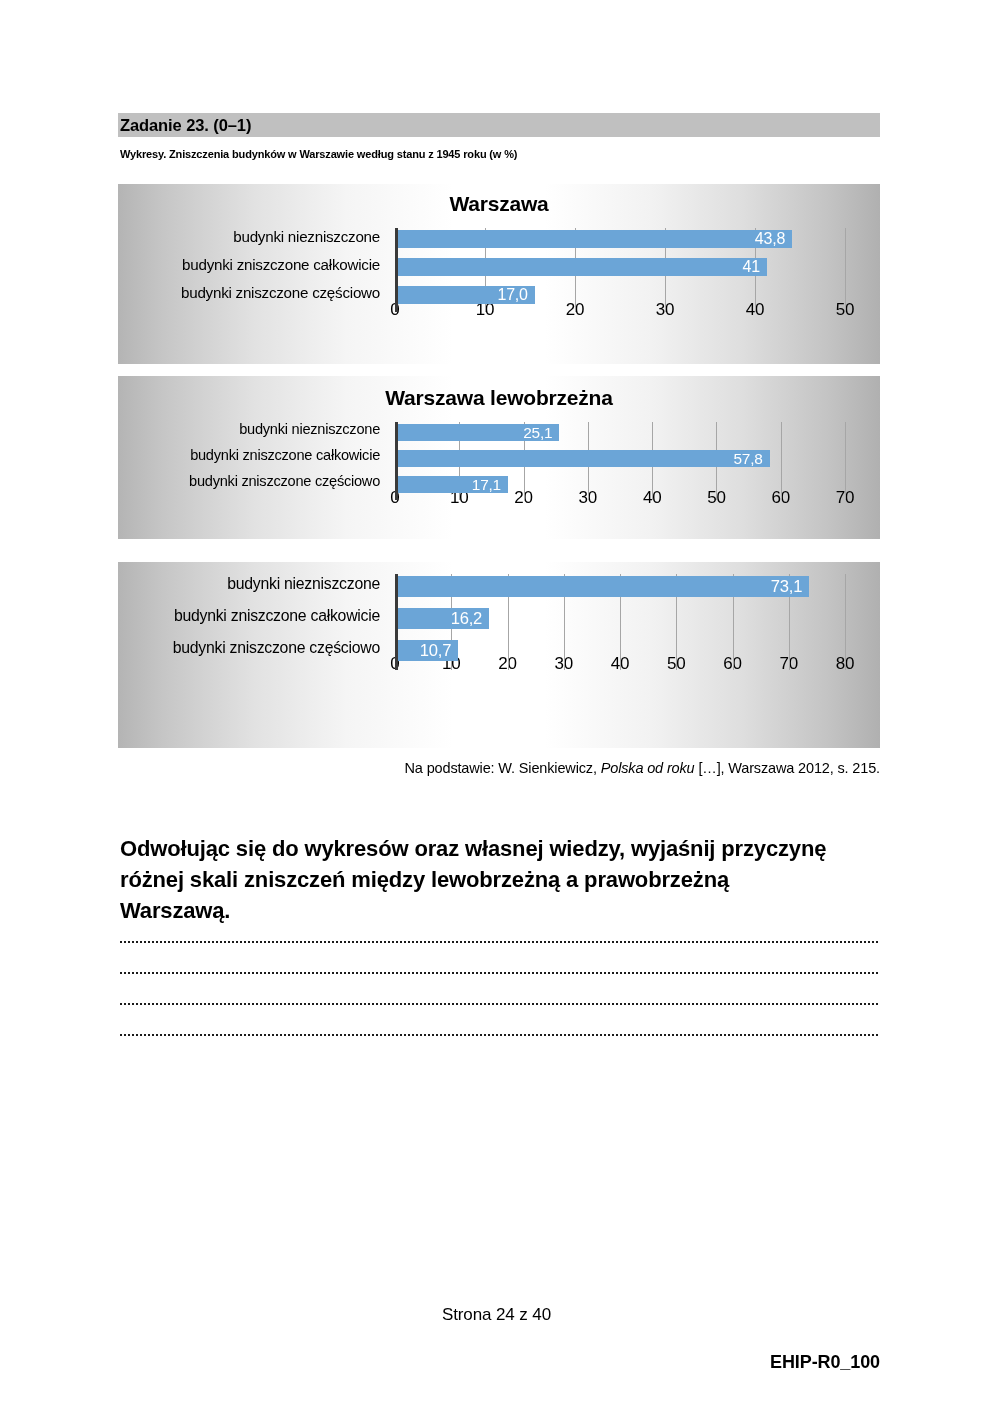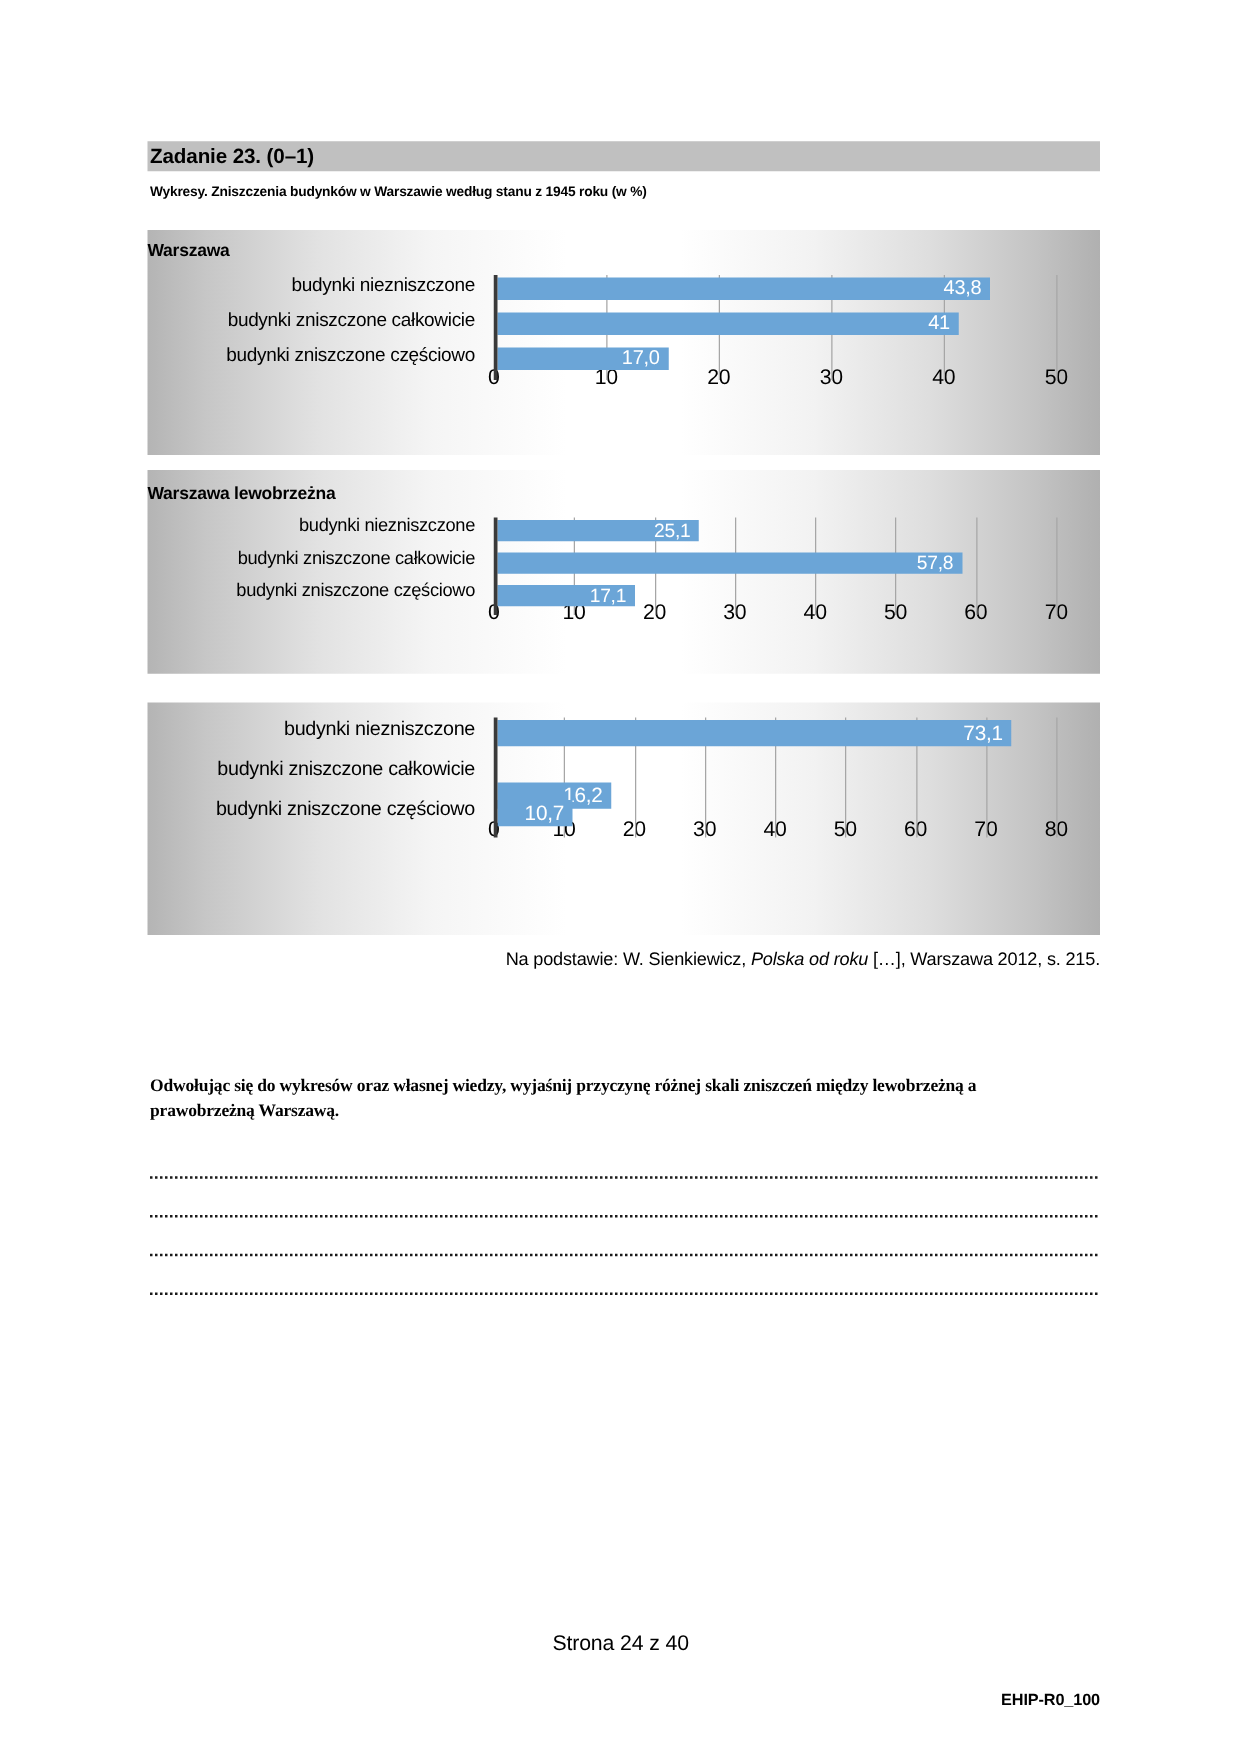--- a/index.html
+++ b/index.html
@@ -70,22 +70,22 @@
         #dedede 82%,
         #c4c4c4 93%,
         #b0b0b0 100%);
   }
   #chart-0 { top: 184px; height: 180px; }
   #chart-1 { top: 376px; height: 163px; }
   #chart-2 { top: 562px; height: 186px; }
 
   .chart-title {
     width: 100%;
-    text-align: left;
-    font-size: 14px;
+    text-align: center;
+    font-size: 21px;
     font-weight: bold;
     letter-spacing: -0.2px;
   }
   #chart-0 .chart-title { padding-top: 8px; }
   #chart-1 .chart-title { padding-top: 10px; }
   #chart-2 .chart-title { padding-top: 10px; }
 
   .plot-area {
     position: relative;
     margin-top: 12px;
@@ -173,27 +173,26 @@
     text-align: right;
     font-size: 14.5px;
     letter-spacing: -0.15px;
   }
   .source-line .ital { font-style: italic; }
 
   
   .question {
     position: absolute;
     left: 120px;
-    top: 860px;
+    top: 833px;
     width: 715px;
-    font-size: 14px;
+    font-size: 22px;
     font-weight: bold;
     line-height: 1.42;
     letter-spacing: -0.15px;
-    font-family: Liberation Serif, serif;
   }
 
   
   .answer-lines {
     position: absolute;
     left: 120px;
     top: 912px;
     width: 758px;
   }
   .answer-line {
@@ -209,21 +208,21 @@
     top: 1305px;
     width: 993px;
     text-align: center;
     font-size: 17px;
     letter-spacing: -0.1px;
   }
   .sheet-code {
     position: absolute;
     right: 113px;
     top: 1352px;
-    font-size: 13px;
+    font-size: 18px;
     font-weight: bold;
     letter-spacing: -0.1px;
   }
 </style>
 </head>
 <body>
 
 <div class="page">
 
   <div class="task-band">
@@ -336,21 +335,21 @@
           <div class="gridline" style="left: 281.25px; height: 96px;"></div>
           <div class="gridline" style="left: 337.5px; height: 96px;"></div>
           <div class="gridline" style="left: 393.75px; height: 96px;"></div>
           <div class="gridline" style="left: 450px; height: 96px;"></div>
           <div class="bar-row" style="top: 2px; height: 21px; width: 411.188px;">
             <div class="bar" style="background: rgb(107, 165, 215);">
               <span class="bar-value" style="font-size: 16.6px;">73,1</span>
             </div>
           </div>
           <div class="bar-row" style="top: 34px; height: 21px; width: 91.125px;">
-            <div class="bar" style="background: rgb(107, 165, 215); margin-top: 18px;">
+            <div class="bar" style="background: rgb(107, 165, 215);">
               <span class="bar-value" style="font-size: 16.6px;">16,2</span>
             </div>
           </div>
           <div class="bar-row" style="top: 66px; height: 21px; width: 60.1875px;">
             <div class="bar" style="background: rgb(107, 165, 215);">
               <span class="bar-value" style="font-size: 16.6px;">10,7</span>
             </div>
           </div>
         </div>
       <div class="tick-labels" style="top: 80px;">

